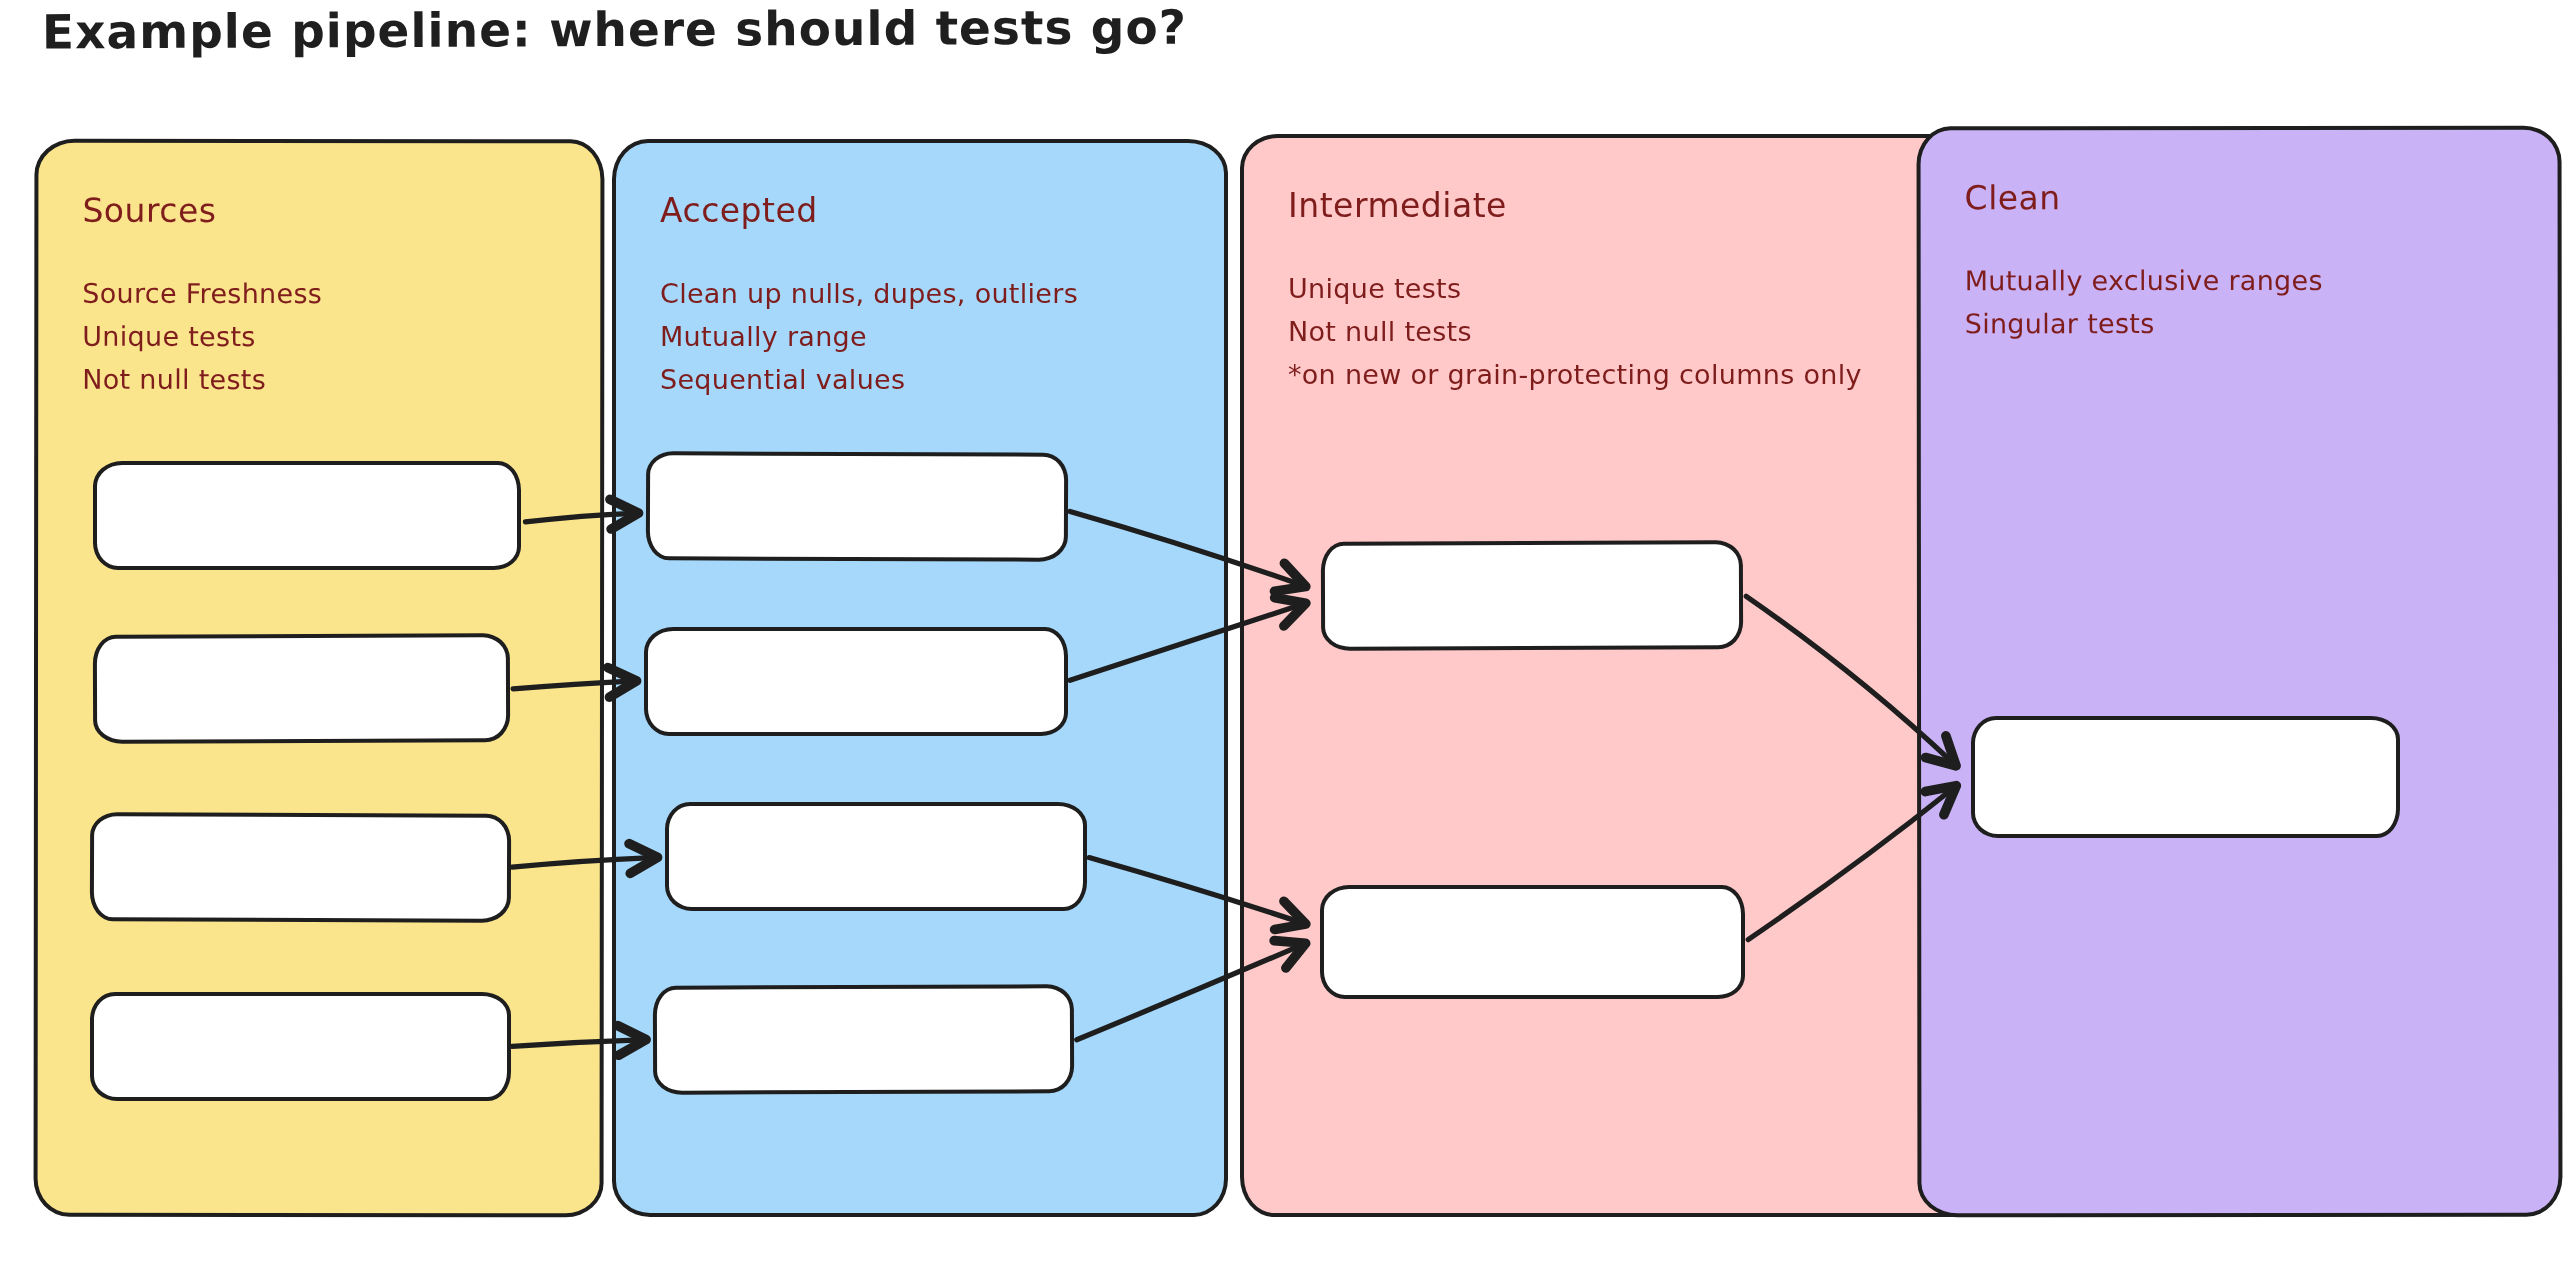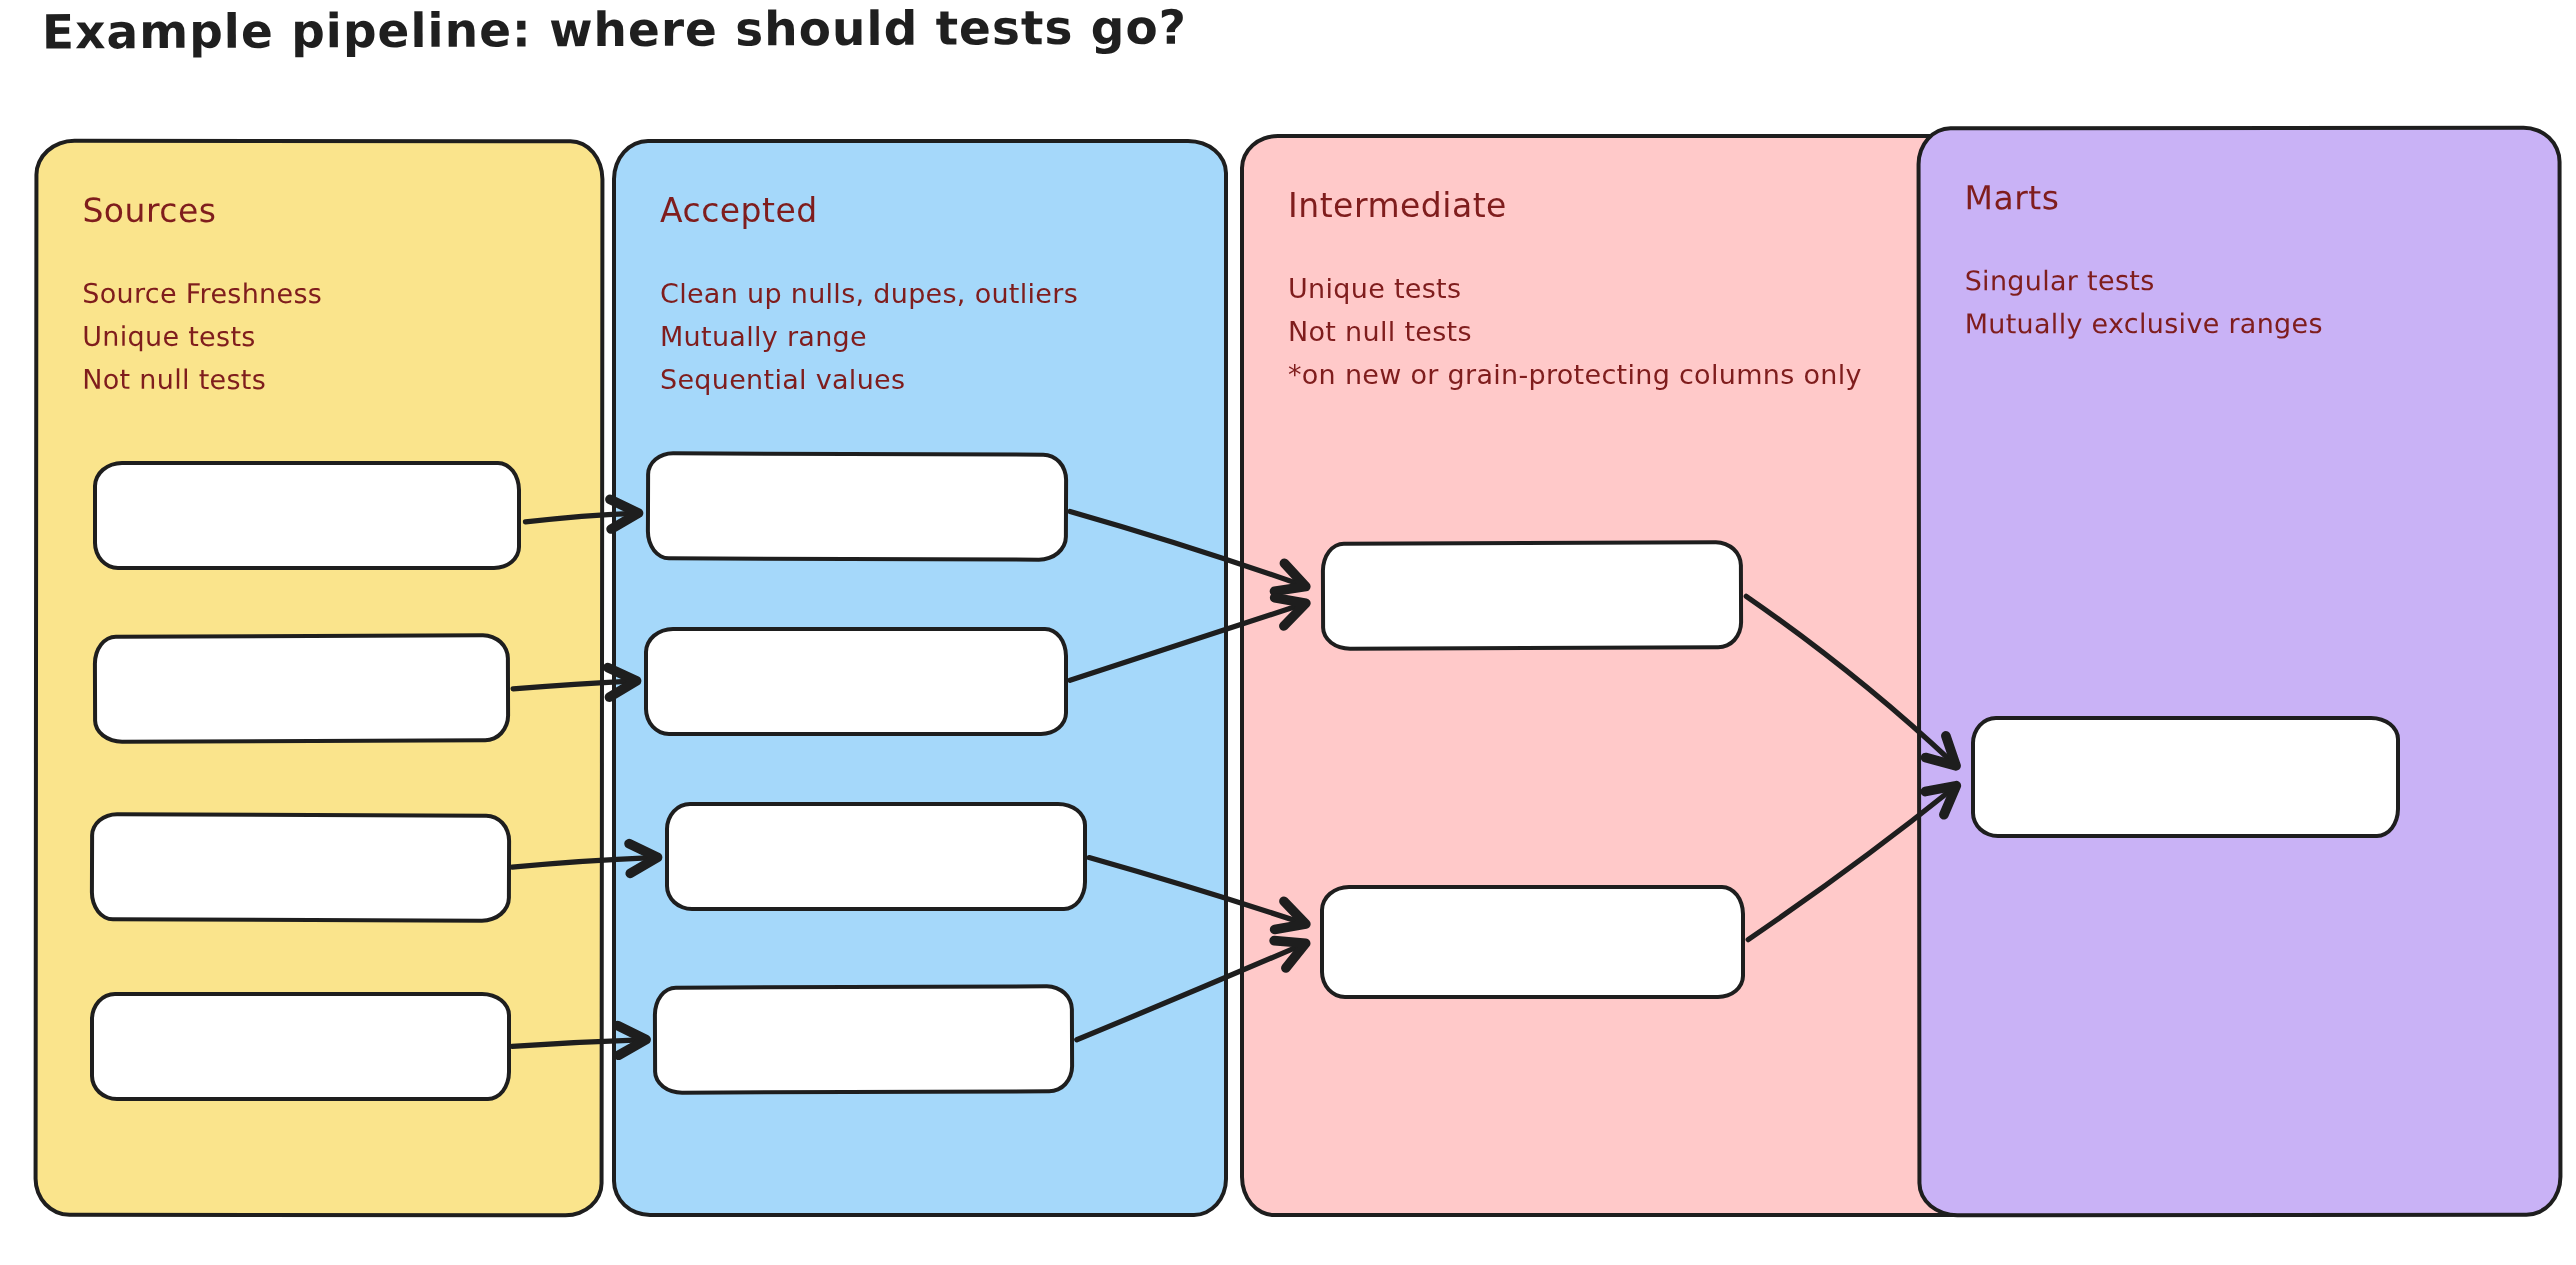--- a/index.html
+++ b/index.html
@@ -104,24 +104,24 @@
   <section class="column col-intermediate" style="background: rgb(255, 201, 201);">
     <h2>Intermediate</h2>
     <ul class="notes">
       <li>Unique tests</li>
       <li>Not null tests</li>
       <li>*on new or grain-protecting columns only</li>
     </ul>
   </section>
 
   <section class="column col-marts" style="background: rgb(201, 178, 246);">
-    <h2>Marts</h2>
+    <h2>Clean</h2>
     <ul class="notes">
+      <li>Mutually exclusive ranges</li>
       <li>Singular tests</li>
-      <li>Mutually exclusive ranges</li>
     </ul>
   </section>
 
   <div class="node r1 n-src-1"></div>
   <div class="node r2 n-src-2"></div>
   <div class="node r3 n-src-3"></div>
   <div class="node r4 n-src-4"></div>
 
   <div class="node r3 n-stg-1"></div>
   <div class="node r1 n-stg-2"></div>

